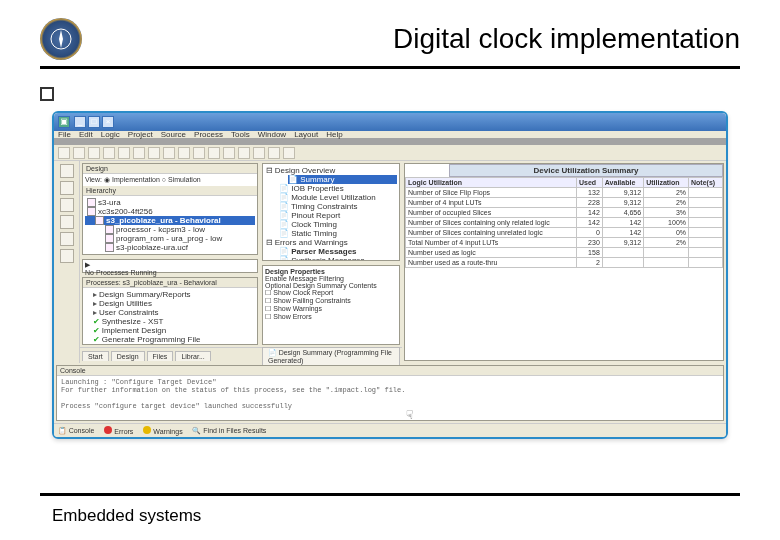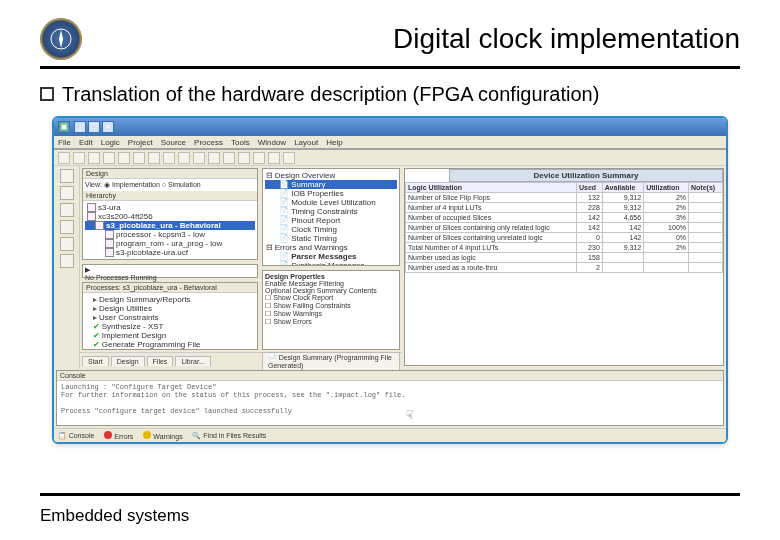--- a/index.html
+++ b/index.html
@@ -12,21 +12,21 @@
   .hr1 { border: none; border-top: 3px solid #000; margin-top: 6px; margin-bottom: 14px; }
   .bullet { font-size: 20px; margin-bottom: 10px; display:flex; align-items:flex-start; gap:8px; }
   .bullet .sq { display:inline-block; width:14px; height:14px; border:2px solid #333; margin-top:4px; }
   .shot-wrap { width: 676px; height: 328px; margin: 0 auto; border: 2px solid #2a8cc9; border-radius: 6px; background: linear-gradient(#eef2f6,#e6ecf2); overflow: hidden; box-shadow: 0 2px 4px rgba(0,0,0,.15); }
   
   .ide { width: 100%; height: 100%; font-family: Tahoma, sans-serif; font-size: 8px; color: #333; display:flex; flex-direction:column; background:#ece9d8; }
   .ide-title { height: 18px; background: linear-gradient(#6a9edb,#3a70b8); color:#fff; display:flex; align-items:center; padding:0 4px; gap:4px; }
   .ide-title .tt { flex:1; white-space:nowrap; overflow:hidden; font-size:8px; }
   .winbtns { display:flex; gap:2px; }
   .winbtn { width:12px; height:12px; background:#d4e3f7; border:1px solid #3a70b8; display:flex; align-items:center; justify-content:center; font-size:8px; line-height:1; }
-  .ide-menu { height:14px; background:#ece9d8; display:flex; gap:8px; padding:0 4px; align-items:center; border-bottom:2px solid #a3a3a3; font-size:8px; }
+  .ide-menu { height:14px; background:#ece9d8; display:flex; gap:8px; padding:0 4px; align-items:center; border-bottom:7px solid #a3a3a3; font-size:8px; }
   .ide-tool { height:16px; background:#ece9d8; display:flex; gap:3px; padding:1px 4px; align-items:center; border-bottom:1px solid #ccc; }
   .tb { width:12px; height:12px; background:#f5f3eb; border:1px solid #c0bcae; }
   .ide-body { flex:1; display:flex; min-height:0; }
   .leftcol { width:26px; background:#ece9d8; border-right:1px solid #ccc; display:flex; flex-direction:column; align-items:center; gap:3px; padding:3px 0; }
   .lc { width:14px; height:14px; border:1px solid #b0ac9e; background:#f5f3eb; }
   .pane { background:#fff; border:1px solid #9c9a8c; margin:2px; display:flex; flex-direction:column; min-height:0; }
   .pane-h { background:#ece9d8; border-bottom:1px solid #ccc; padding:1px 3px; font-size:7px; }
   .design-pane { width:180px; display:flex; flex-direction:column; }
   .hier { flex:1; overflow:hidden; padding:2px; }
   .hrow { white-space:nowrap; padding:0 1px; display:flex; align-items:center; gap:2px; }
@@ -42,41 +42,40 @@
   .utbl td.num { text-align:right; }
   .botprops { height:80px; background:#fff; border:1px solid #9c9a8c; margin:2px; padding:2px; font-size:7px; overflow:hidden; }
   .tabbar { height:16px; background:#ece9d8; display:flex; align-items:center; gap:2px; padding:0 2px; border-top:1px solid #ccc; font-size:7px; }
   .tab { padding:1px 5px; background:#f5f3eb; border:1px solid #bbb; border-bottom:none; }
   .console-pane { height:56px; }
   .console { flex:1; background:#fff; font-family:"Courier New",monospace; font-size:7px; color:#666; padding:2px 4px; overflow:hidden; white-space:pre-wrap; }
   .status { height:14px; background:#ece9d8; border-top:1px solid #ccc; display:flex; align-items:center; gap:10px; padding:0 4px; font-size:7px; }
   .dot { width:8px; height:8px; border-radius:50%; display:inline-block; }
   .hand { position:absolute; left:406px; top:408px; font-size:12px; color:#666; pointer-events:none; }
   
-  .footer { position:absolute; left:40px; right:40px; bottom:14px; display:flex; justify-content:space-between; align-items:center; font-size:17px; }
+  .footer { position:absolute; left:52px; right:40px; bottom:14px; display:flex; justify-content:space-between; align-items:center; font-size:17px; }
   .hr2 { border:none; border-top:3px solid #000; position:absolute; left:40px; right:40px; bottom:44px; }
 </style>
 </head>
 <body>
 
 <div class="slide">
   <div class="header">
     <div class="logo">
       <svg viewBox="0 0 24 24">
           <circle cx="12" cy="12" r="10" fill="none" stroke="#fff" stroke-width="1"></circle>
           <path d="M12 3 L14 12 L12 21 L10 12 Z" fill="#fff"></path>
         </svg>
     </div>
     <div class="title">Digital clock implementation</div>
   </div>
   <hr class="hr1">
 
   <div class="bullet">
     <span class="sq"></span>
-    <span>Translation of the hardware description (FPGA configuration)</span>
   </div>
 
   <div class="shot-wrap">
     <div class="ide">
 
       <div class="ide-title">
         <span class="winbtn" style="background:#5a8;">▣</span>
         <div class="winbtns">
           <span class="winbtn">_</span>
           <span class="winbtn">□</span>
@@ -163,21 +162,21 @@
               <span class="tab">Design</span>
               <span class="tab">Files</span>
               <span class="tab">Librar...</span>
             </div>
         </div>
 
         <div class="center-col">
           <div class="treebox">
             <div class="hrow">⊟ <span>Design Overview</span></div>
             <div id="ov">
-                <div class="hrow sel" style="padding-left: 14px;">📄 Summary</div>
+                <div class="hrow sel" style="padding-left: 0; margin-left: 23px;">📄 Summary</div>
                 <div class="hrow" style="padding-left: 14px;">📄 IOB Properties</div>
                 <div class="hrow" style="padding-left: 14px;">📄 Module Level Utilization</div>
                 <div class="hrow" style="padding-left: 14px;">📄 Timing Constraints</div>
                 <div class="hrow" style="padding-left: 14px;">📄 Pinout Report</div>
                 <div class="hrow" style="padding-left: 14px;">📄 Clock Timing</div>
                 <div class="hrow" style="padding-left: 14px;">📄 Static Timing</div>
               </div>
             <div class="hrow">⊟ <span>Errors and Warnings</span></div>
             <div id="ew">
                 <div class="hrow" style="padding-left: 14px; font-weight: bold;">📄 Parser Messages</div>

